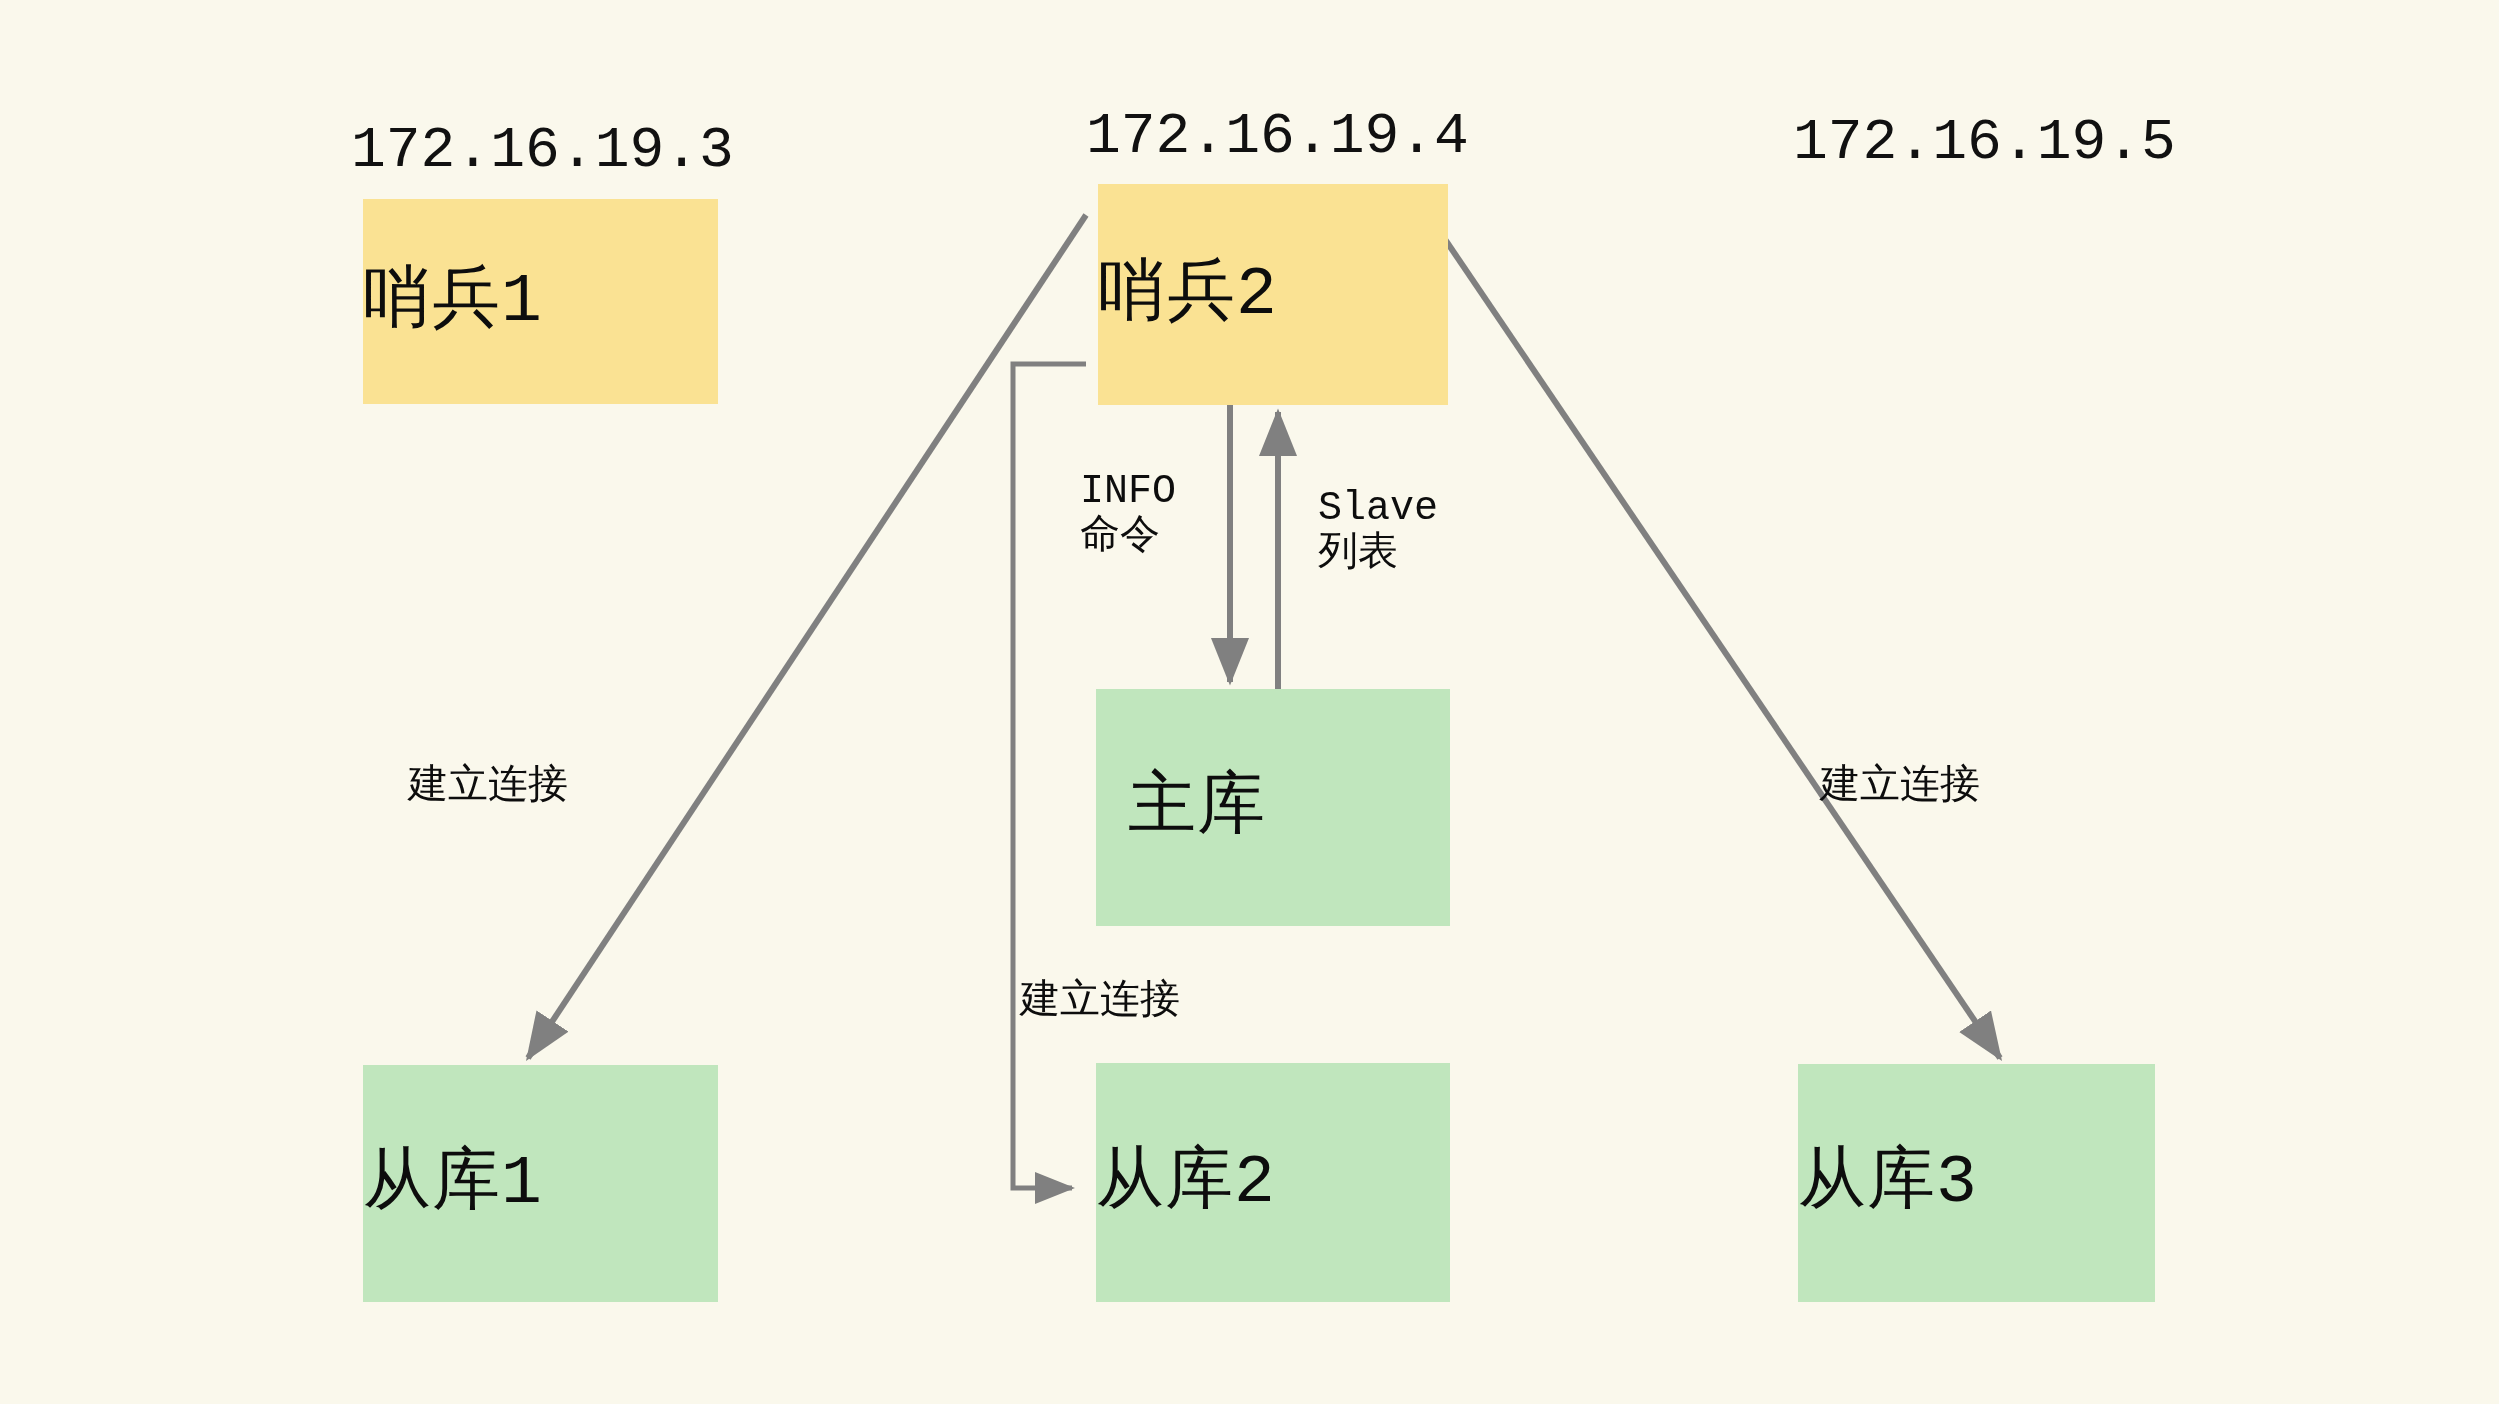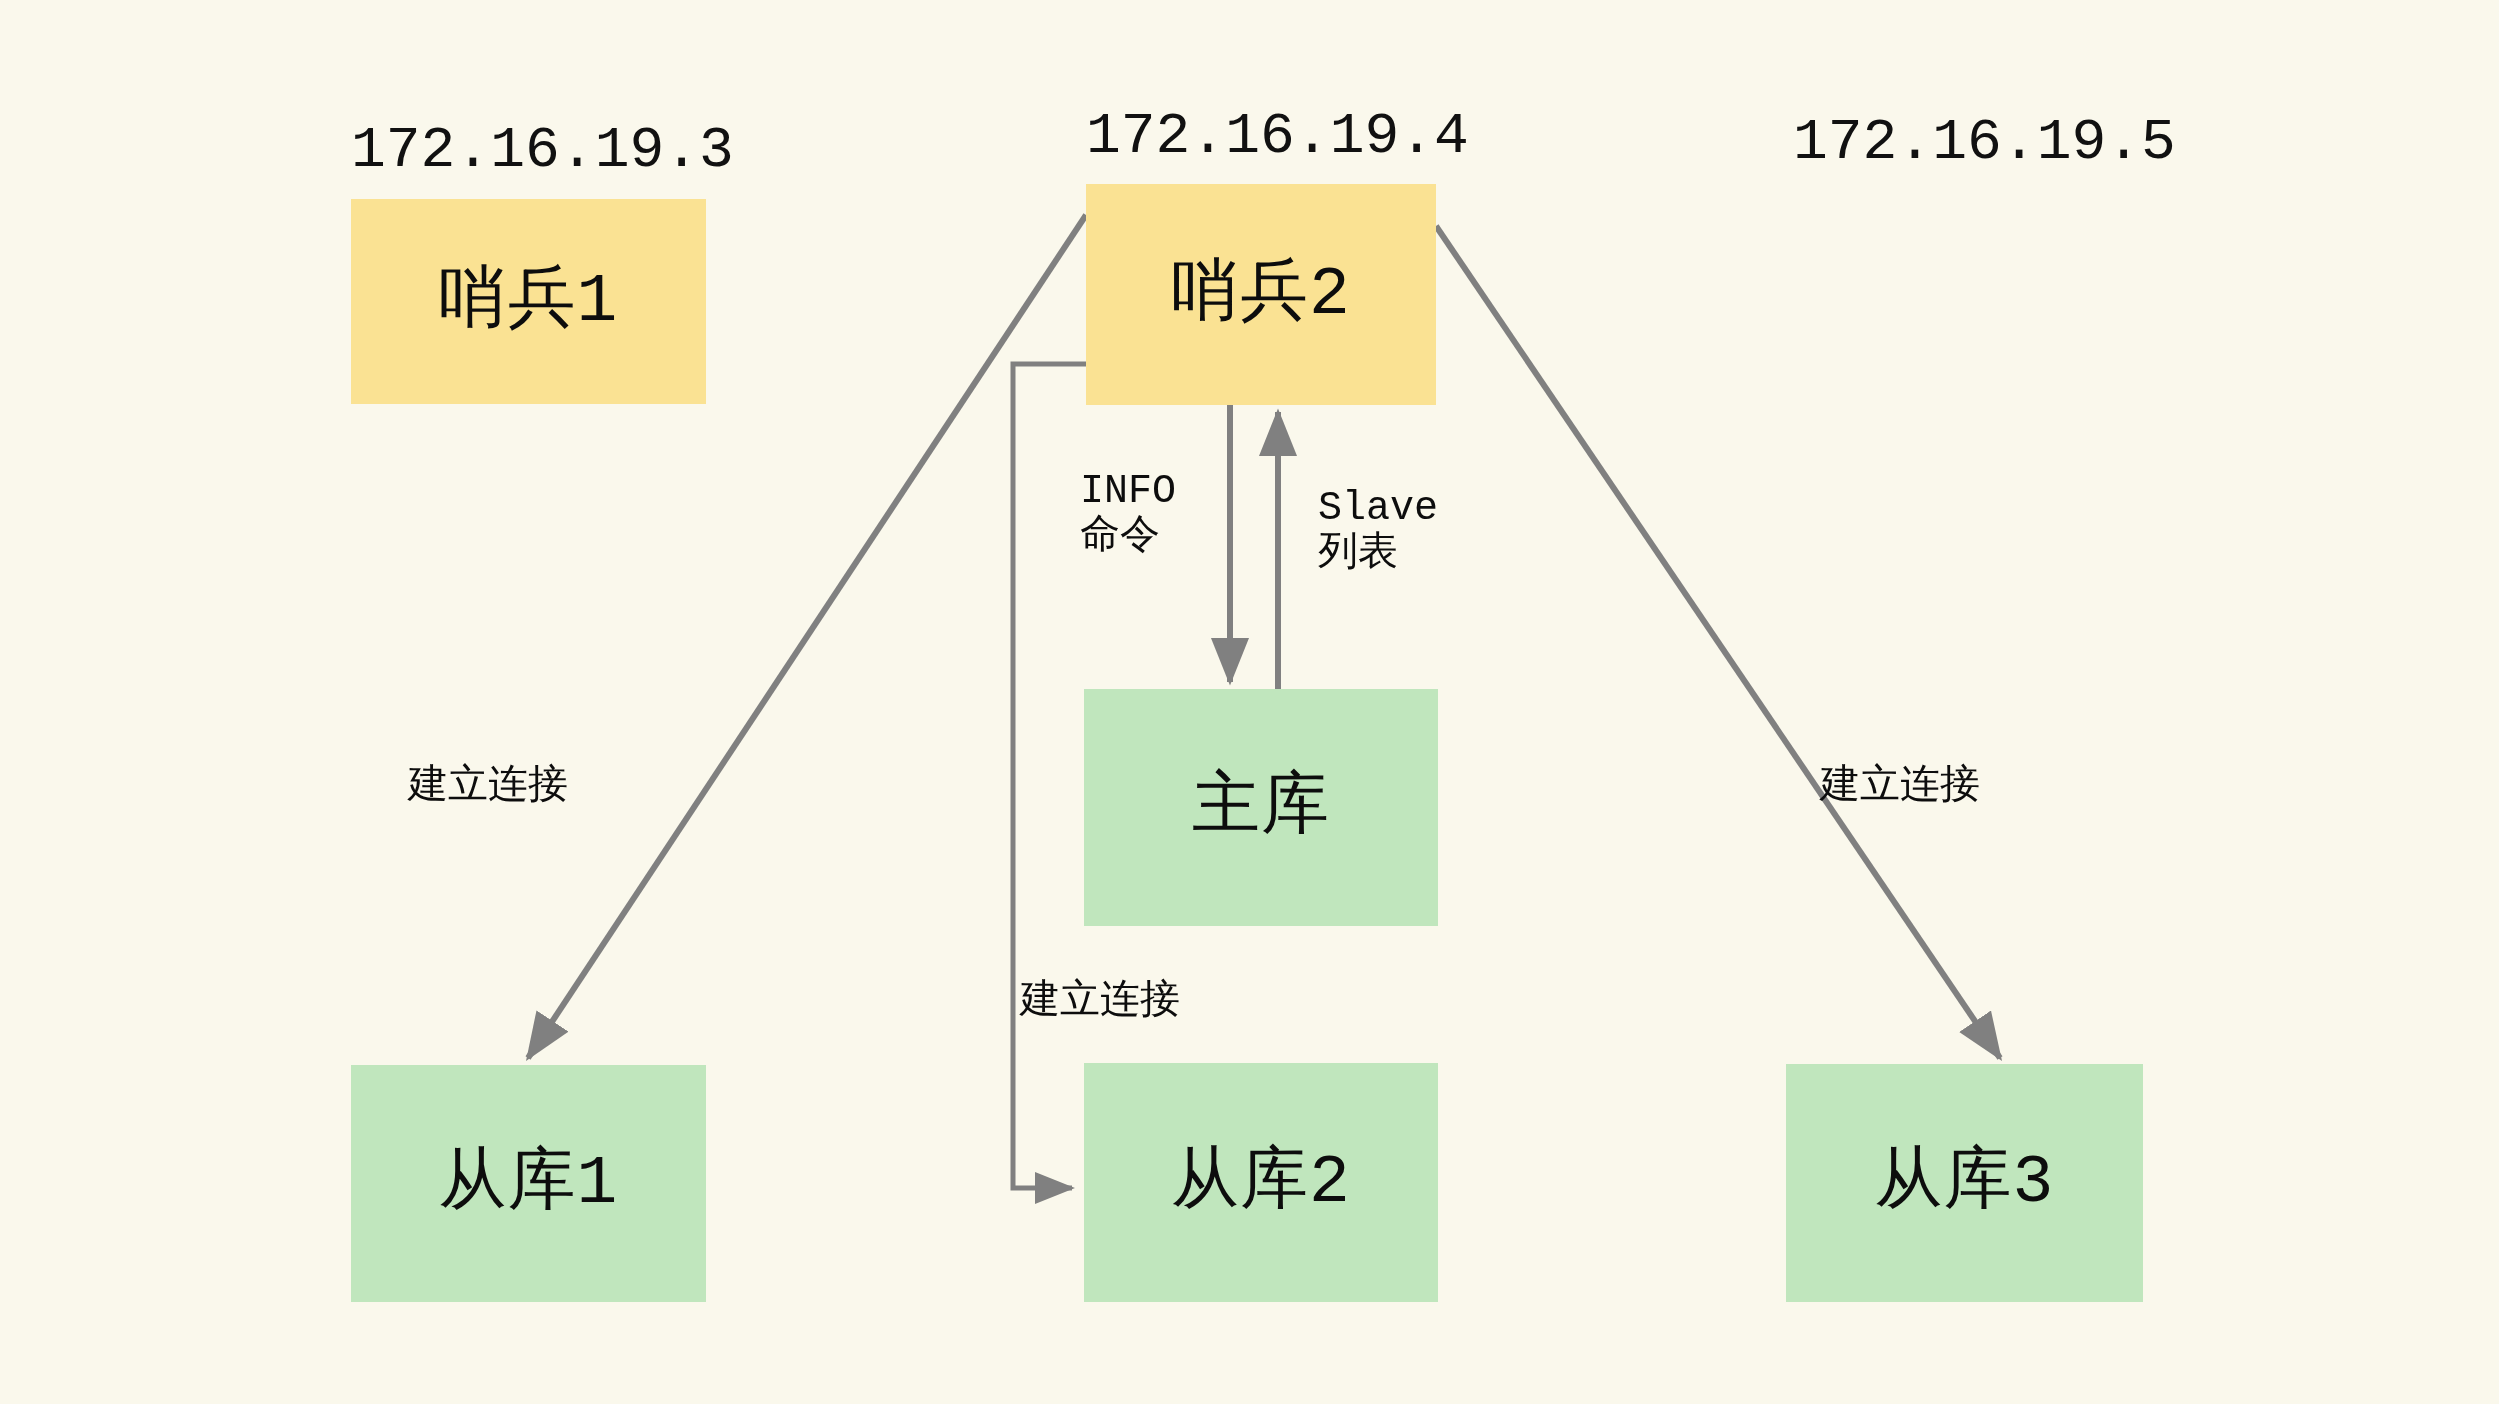--- a/index.html
+++ b/index.html
@@ -20,22 +20,23 @@
     position: absolute;
     left: 0; top: 0;
     width: 2499px;
     height: 1404px;
     pointer-events: none;
   }
   .node {
     position: absolute;
     display: flex;
     align-items: center;
-    justify-content: center;
+    justify-content: flex-start;
     box-sizing: border-box;
+    margin-left: 12px;
   }
   .node-label {
     font-size: 68px;
     color: #0d0d0d;
     line-height: 1;
     letter-spacing: 1px;
     white-space: nowrap;
   }
   .sentinel { background: #fae293; }
   .db { background: #c0e6bd; }
@@ -54,21 +55,21 @@
     font-size: 40px;
     color: #0d0d0d;
     line-height: 1.12;
     white-space: pre;
   }
 
   
   #sentinel1 { left: 351px;  top: 199px;  width: 355px; height: 205px; }
   #sentinel2 { left: 1086px; top: 184px;  width: 350px; height: 221px; }
   #sentinel3 { left: 1793px; top: 187px;  width: 355px; height: 217px; }
-  #master    { left: 1084px; top: 689px;  width: 354px; height: 237px; }
+  #master    { left: 1084px; top: 689px;  width: 354px; height: 237px; padding-left: 32px; }
   #slave1    { left: 351px;  top: 1065px; width: 355px; height: 237px; }
   #slave2    { left: 1084px; top: 1063px; width: 354px; height: 239px; }
   #slave3    { left: 1786px; top: 1064px; width: 357px; height: 238px; }
 
   #ip1 { left: 351px;  top: 122px; width: 355px; }
   #ip2 { left: 1086px; top: 108px; width: 350px; }
   #ip3 { left: 1793px; top: 114px; width: 355px; }
 
   #lbl-info      { left: 1080px; top: 470px; }
   #lbl-slave     { left: 1318px; top: 487px; }

